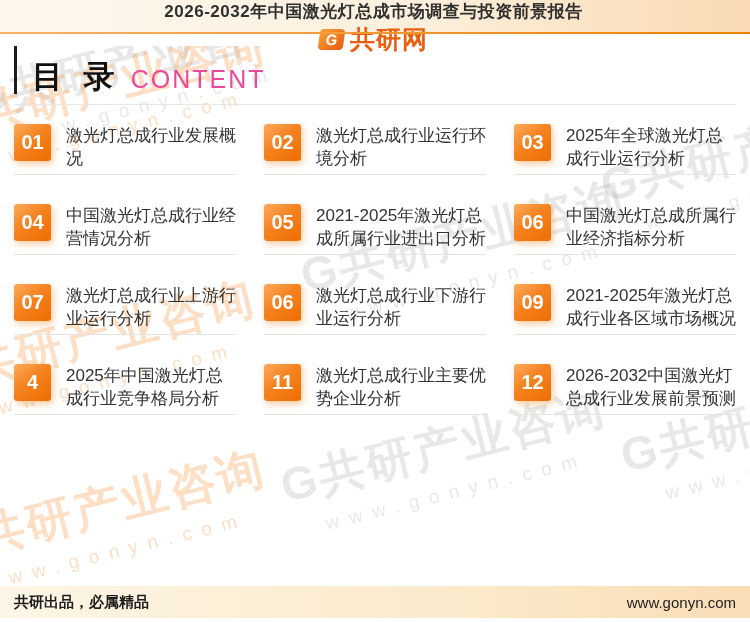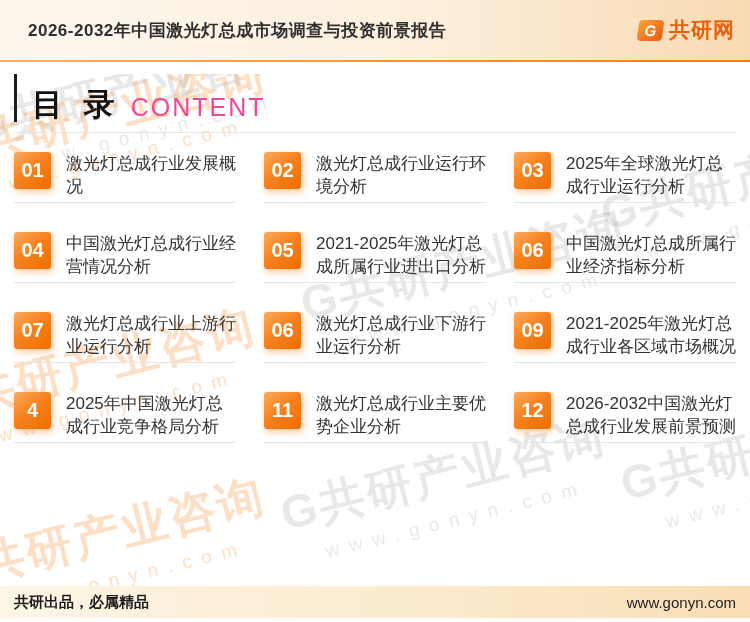--- a/index.html
+++ b/index.html
@@ -1,29 +1,29 @@
 <!DOCTYPE html>
 <html><head>
 <meta charset="utf-8">
 <style>
   * { margin:0; padding:0; box-sizing:border-box; }
   html,body { width:750px; height:622px; overflow:hidden; background:#fff;
               font-family:"Liberation Sans","DejaVu Sans",sans-serif; }
   .page { position:relative; width:750px; height:622px; background:#fff; overflow:hidden; }
 
   
-  .header { position:relative; z-index:3; height:60px; display:flex; align-items:center;
-            justify-content:space-between; padding:0 15px 0 28px;
-            background:linear-gradient(to right,#fdf7ee 0%,#fcf0dd 55%,#f9d9b2 100%); }
+  .header { position:relative; z-index:3; height:32px; display:flex; align-items:center;
+            justify-content:space-between; padding:0 15px 0 12px;
+            background:linear-gradient(to right,#fdf7ee 0%,#fcf0dd 55%,#f9d9b2 100%);flex-direction:column; }
   .header-title { font-size:17px; font-weight:700; color:#2f2f2f; letter-spacing:.5px; }
   .logo { display:flex; align-items:center; gap:6px; }
   .logo-icon { width:25px; height:21px; border-radius:4px; transform:skewX(-8deg);
                background:linear-gradient(135deg,#f7a23a,#ea5b0c); color:#fff;
                font-weight:800; font-size:15px; display:flex; align-items:center; justify-content:center; }
-  .logo-text { font-size:21px; font-weight:800; color:#e95f0e; letter-spacing:1px; }
+  .logo-text { font-size:25px; font-weight:800; color:#e95f0e; letter-spacing:1px; }
   .accent-line { position:relative; z-index:3; height:2px;
                  background:linear-gradient(to right,#f6b169,#ee8100); }
 
   
   .main { position:relative; height:546px; background:#fff; }
 
   
   .wm-layer { position:absolute; inset:0; overflow:hidden; z-index:0; pointer-events:none; }
   .wm { position:absolute; transform:rotate(-14deg); white-space:nowrap; font-weight:700; }
   .wm .l1 { display:block; font-size:46px; letter-spacing:3px; }

